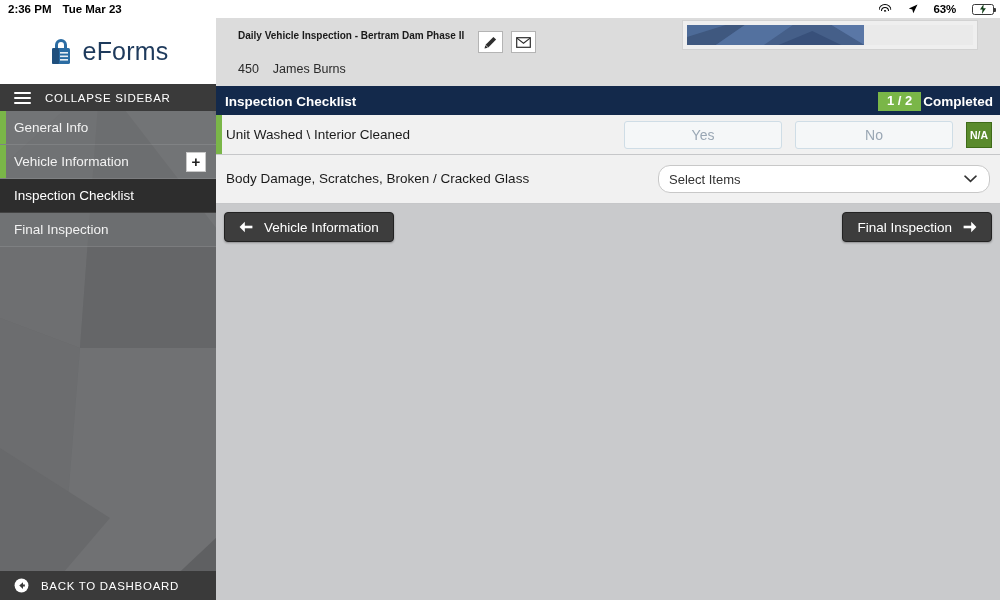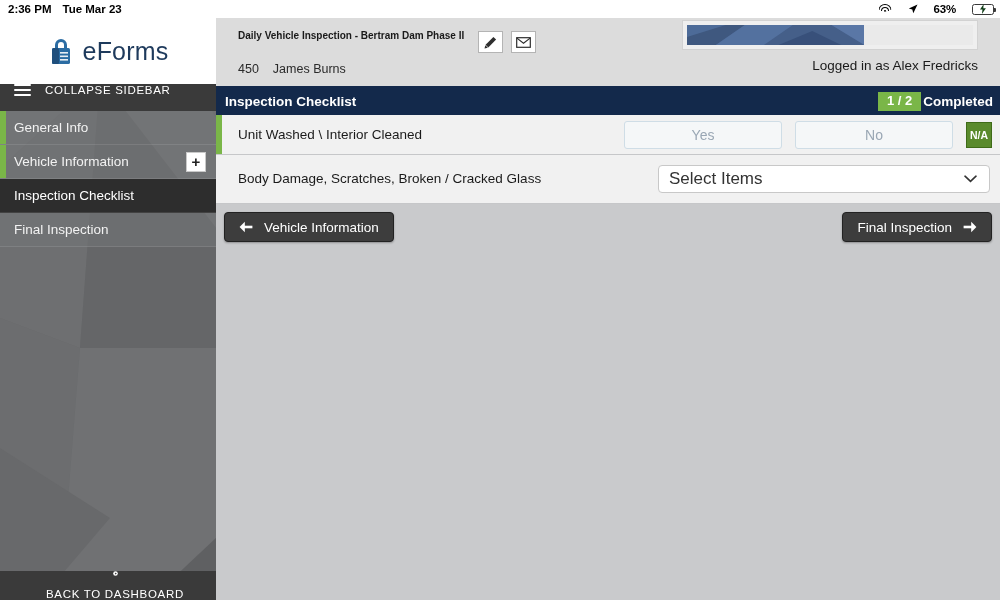--- a/index.html
+++ b/index.html
@@ -47,21 +47,21 @@
   }
   .poly-bg { position: absolute; inset: 0; }
   .logo-area {
     position: relative; height: 66px; background: #fff;
     display: flex; align-items: center; justify-content: center; gap: 9px;
   }
   .lock-ic { width: 26px; height: 28px; }
   .logo-text { font-size: 25px; color: #1e3a5c; letter-spacing: .2px; }
   .collapse-bar {
     position: relative; height: 27px; background: #3a3a3a; color: #fff;
-    display: flex; align-items: flex-start; gap: 14px; padding-left: 14px;
+    display: flex; align-items: center; gap: 14px; padding-left: 14px;
     font-size: 11.5px; letter-spacing: .7px;
   }
   .hamb { width: 17px; height: 12px; display: flex; flex-direction: column;
           justify-content: space-between; }
   .hamb span { display: block; height: 2px; background: #fff; border-radius: 1px; }
 
   .nav { position: relative; }
   .nav-item {
     position: relative; height: 34px; display: flex; align-items: center;
     color: #f2f2f2; font-size: 13.5px; padding-left: 14px;
@@ -76,21 +76,21 @@
   .nav-item.active::before { content: none; }
   .nav-plus {
     position: absolute; right: 10px; top: 50%; transform: translateY(-50%);
     width: 20px; height: 20px; background: #fff; border: 1px solid #c9c9c9;
     color: #222; font-size: 15px; line-height: 18px; text-align: center;
     font-weight: bold;
   }
   .back-dash {
     position: absolute; left: 0; bottom: 0; width: 216px; height: 29px;
     background: #3a3a3a; color: #fff; display: flex; align-items: center;
-    gap: 12px; padding-left: 14px; font-size: 11.5px; letter-spacing: .7px; flex-direction: column;
+    gap: 12px; padding-left: 14px; font-size: 11.5px; letter-spacing: .7px;
   }
   .circ-back { width: 15px; height: 15px; }
 
   
   .header {
     position: absolute; left: 216px; top: 18px; width: 784px; height: 70px;
     background: #dcdcdc; border-bottom: 2px solid #13294b;
   }
   .hdr-title {
     position: absolute; left: 22px; top: 9px; width: 250px;
@@ -131,21 +131,21 @@
   }
   .sec-right { position: absolute; right: 7px; display: flex; align-items: center; gap: 2px; }
   .sec-badge {
     background: #7ab648; color: #fff; font-size: 13px; font-weight: bold;
     padding: 2px 9px 3px; line-height: 14px;
   }
   .sec-completed { font-size: 13.5px; font-weight: bold; }
 
   .form-row {
     position: relative; display: flex; align-items: center;
-    border-bottom: 1px solid #c6c7c9; padding-left: 22px;
+    border-bottom: 1px solid #c6c7c9; padding-left: 10px;
   }
   .form-row.r1 { height: 40px; background: #f1f1f1; }
   .form-row.r2 { height: 49px; background: #f1f1f1; }
   .form-row.done::before {
     content: ""; position: absolute; left: 0; top: 0; bottom: 0; width: 6px;
     background: #7ab648;
   }
   .row-label { font-size: 13.5px; color: #1a1a1a; line-height: 16px; }
 
   .yn-wrap { position: absolute; right: 8px; display: flex; align-items: center; gap: 13px; }
@@ -154,23 +154,23 @@
     border-radius: 3px; color: #9aa7b4; font-size: 14px;
     display: flex; align-items: center; justify-content: center;
   }
   .na-badge {
     width: 26px; height: 26px; background: #5a8a2c; border: 1px solid #3f6b18;
     color: #fff; font-size: 10.5px; font-weight: bold;
     display: flex; align-items: center; justify-content: center;
   }
   .select-box {
     position: absolute; right: 10px; width: 332px; height: 28px; background: #fff;
-    border: 1px solid #c8c8c8; border-radius: 4px;
+    border: 1px solid #c8c8c8; border-radius: 12px;
     display: flex; align-items: center; padding: 0 10px;
-    font-size: 17px; color: #333; text-align: center;
+    font-size: 13px; color: #333; text-align: center;
   }
   .chev { position: absolute; right: 12px; top: 50%; transform: translateY(-50%); }
 
   .nav-btns { position: relative; height: 44px; }
   .nav-btn {
     position: absolute; top: 8px; height: 30px; background: #3d3d3d;
     border: 1px solid #222; border-radius: 4px; color: #fff; font-size: 13.5px;
     display: flex; align-items: center; gap: 11px; padding: 0 14px;
     box-shadow: 0 1px 2px rgba(0,0,0,.3);
   }
@@ -294,21 +294,20 @@
             <polygon points="60,0 110,0 80,20 30,20" fill="#53719f"></polygon>
             <polygon points="110,0 150,0 184,20 80,20" fill="#455f89"></polygon>
             <polygon points="150,0 184,0 184,20" fill="#5a77a6"></polygon>
             <polygon points="0,0 40,0 0,12" fill="#4d6b98"></polygon>
             <polygon points="95,20 130,6 160,20" fill="#38507a"></polygon>
           </svg>
         </div>
       </div>
     </div>
 
-    <div class="logged-in">Logged in as Alex Fredricks</div>
   </div>
 
   <div class="content">
 
     <div class="section-bar">
       <span>Inspection Checklist</span>
       <span class="sec-right">
         <span class="sec-badge">1 / 2</span>
         <span class="sec-completed">Completed</span>
       </span>

